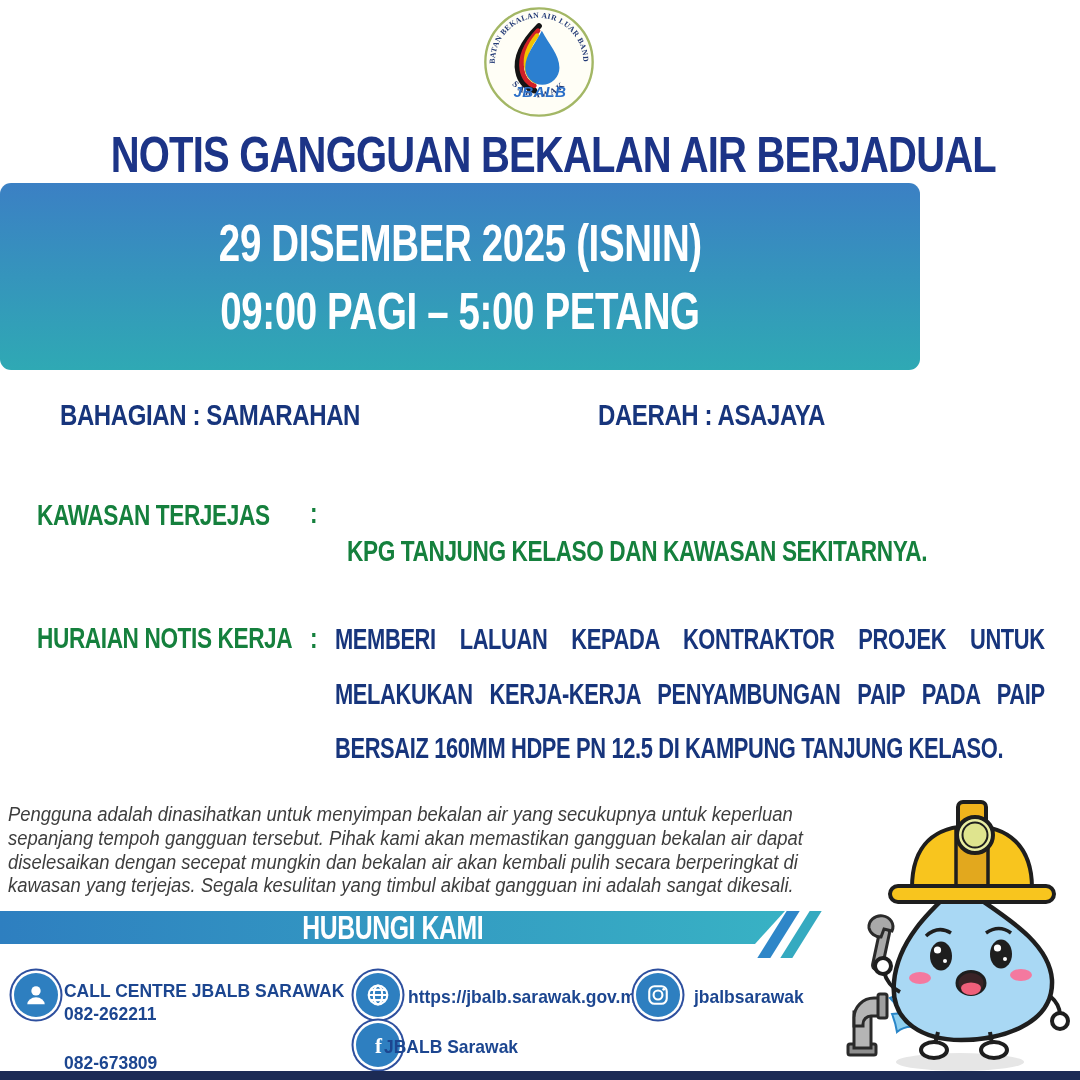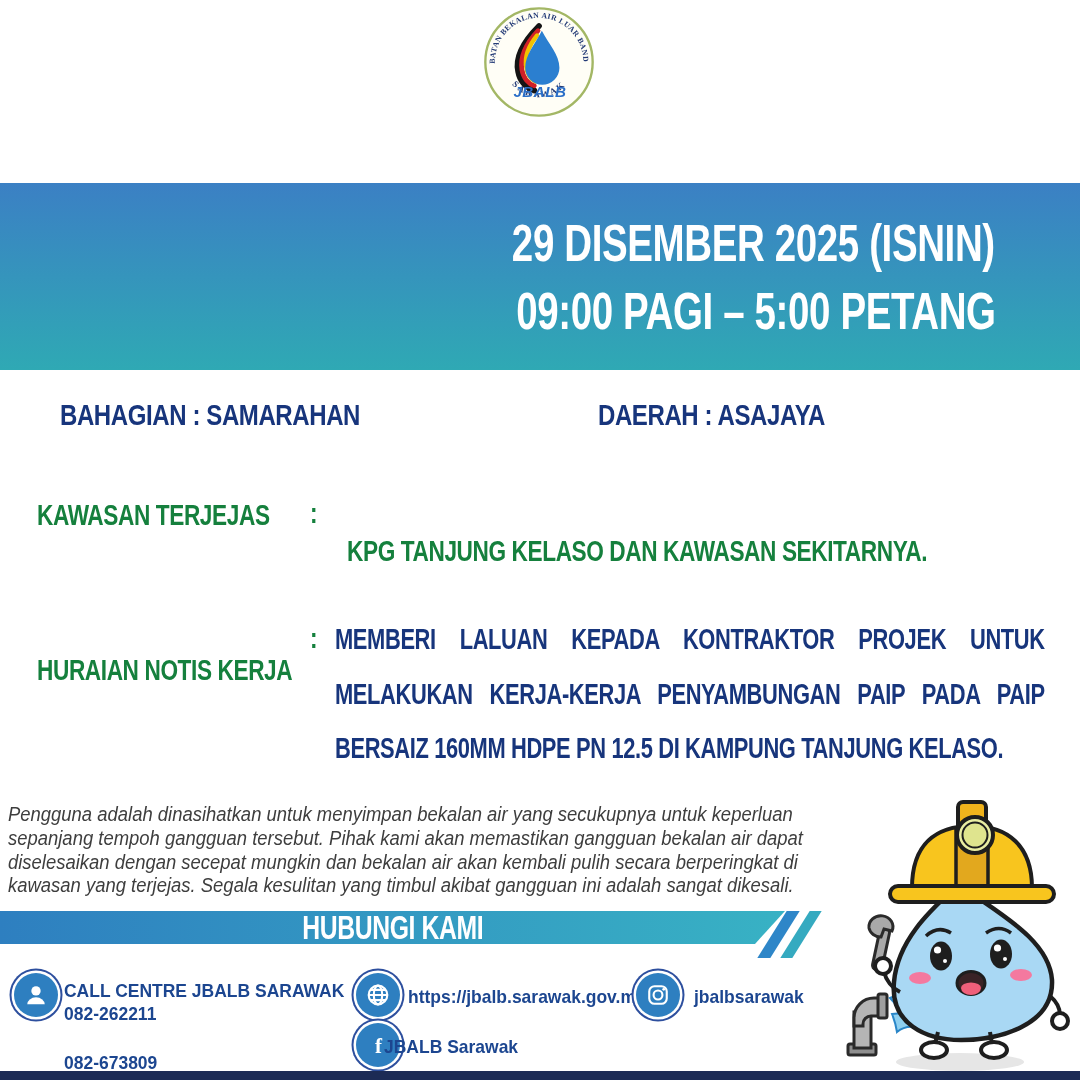--- a/index.html
+++ b/index.html
@@ -9,39 +9,39 @@
 
   
   .logo { position:absolute; left:482px; top:5px; width:114px; height:114px; }
 
   
   .title { position:absolute; left:0; top:126px; width:1080px; text-align:center;
            font-size:50px; font-weight:bold; color:#1c3487; }
   .title span { display:inline-block; white-space:nowrap; transform:scaleX(0.80); transform-origin:50% 50%; letter-spacing:-1px; }
 
   
-  .banner { position:absolute; left:0; top:183px; width:1080px; height:187px;
+  .banner { position:absolute; left:0; top:183px; width:920px; height:187px;
             background:linear-gradient(180deg,#3b80c4 0%, #2fa9b4 100%);
-            display:flex; flex-direction:column; align-items:flex-end; justify-content:center; gap:10px; }
+            display:flex; flex-direction:column; align-items:center; justify-content:center; gap:10px;border-radius:11px; }
   .banner-line { font-size:52px; font-weight:bold; color:#ffffff; line-height:58px; }
   .banner-line span { display:inline-block; white-space:nowrap; transform:scaleX(0.74); transform-origin:50% 50%; letter-spacing:-0.5px; }
 
   
   .region-item { position:absolute; top:398px; font-size:30px; font-weight:bold; color:#17357c; }
   .region-item span { display:inline-block; white-space:nowrap; transform:scaleX(0.80); transform-origin:0 50%; letter-spacing:-0.5px; }
   .region-bahagian { left:60px; }
   .region-daerah { left:598px; }
 
   
   .dlabel, .dcolon, .dvalue { position:absolute; font-size:29px; font-weight:bold; color:#15803d; }
   .dlabel span, .dcolon span, .dvalue span { display:inline-block; white-space:nowrap; transform:scaleX(0.78); transform-origin:0 50%; letter-spacing:-0.5px; }
   .kawasan-label { left:37px; top:499px; }
   .kawasan-colon { left:310px; top:497px; }
   .kawasan-value { left:347px; top:503px;margin-top:32px; }
-  .huraian-label { left:37px; top:654px;text-align:right; }
+  .huraian-label { left:37px; top:622px;text-align:right; }
   .huraian-colon { left:310px; top:622px; }
   .huraian-value { position:absolute; left:335px; top:620px; width:940px;
                    transform:scaleX(0.755); transform-origin:0 0;
                    font-size:29px; font-weight:bold; color:#17357c; letter-spacing:-0.5px; }
   .huraian-line { height:54.5px; line-height:38px; text-align:justify; text-align-last:justify; }
   .huraian-line.last { text-align-last:left; }
 
   
   .disclaimer { position:absolute; left:8px; top:802px; width:900px;
                 transform:scaleX(0.90); transform-origin:0 0;
@@ -101,20 +101,21 @@
     </text>
     <g>
       <path d="M60,22 C42,40 35,56 38,70 C40,81 47,87 55,90" stroke="#141414" stroke-width="6" fill="none" stroke-linecap="round"></path>
       <path d="M59,27 C45,42 40,55 42,68 C43.5,77 49,83 55,85" stroke="#d02027" stroke-width="5" fill="none" stroke-linecap="round"></path>
       <path d="M58,32 C48,44 45,55 46.5,65 C47.5,73 51.5,78 56,80.5" stroke="#f3c200" stroke-width="4.5" fill="none" stroke-linecap="round"></path>
     </g>
     <path d="M63,27 C56,41 45.5,52 45.5,66 A18,18 0 0 0 81.5,66 C81.5,52 70,41 63,27 Z" fill="#2b7fd0"></path>
     <text x="61" y="97" text-anchor="middle" font-size="16" font-style="italic" font-weight="bold" fill="#2b6fc8" letter-spacing="0.5">JBALB</text>
   </svg>
 
+  <div class="title"><span>NOTIS GANGGUAN BEKALAN AIR BERJADUAL</span></div>
 
   <div class="banner">
     <div class="banner-line"><span>29 DISEMBER 2025 (ISNIN)</span></div>
     <div class="banner-line"><span>09:00 PAGI – 5:00 PETANG</span></div>
   </div>
 
   <div class="region-item region-bahagian">
     <span><b>BAHAGIAN</b><b> : </b><b>SAMARAHAN</b></span>
   </div>
   <div class="region-item region-daerah">

